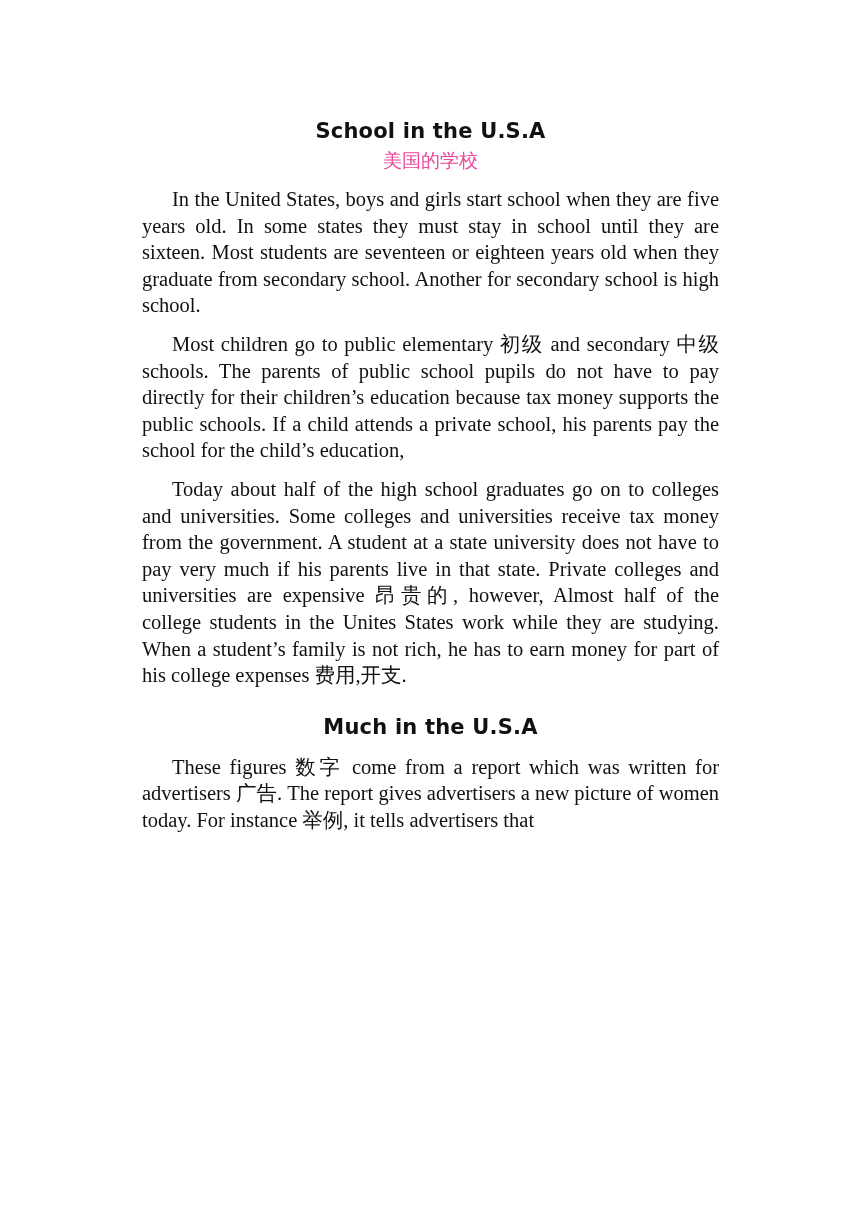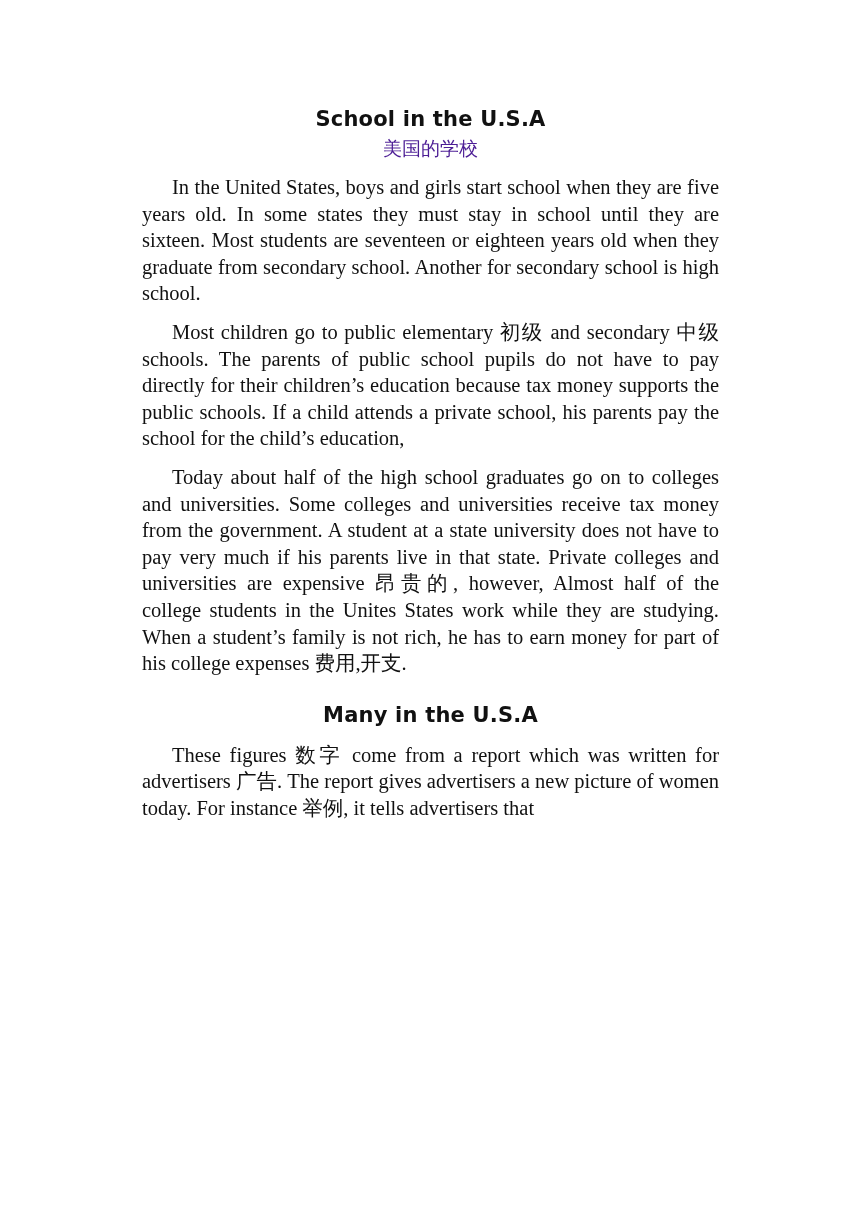--- a/index.html
+++ b/index.html
@@ -10,39 +10,39 @@
     body {
       width: 860px;
       height: 1216px;
       position: relative;
       overflow: hidden;
       color: #111111;
     }
     .page {
       position: absolute;
       left: 130px;
-      top: 104px;
+      top: 116px;
       width: 601px;
     }
     .heading {
       font-family: "DejaVu Sans", sans-serif;
       font-weight: bold;
       font-size: 21px;
       line-height: 30px;
       text-align: center;
       margin: 0;
       letter-spacing: 0.2px;
     }
     .subtitle {
       font-family: "DejaVu Serif", serif;
       font-size: 19px;
       line-height: 28px;
       text-align: center;
       margin: 0;
-      color: #4c1d95;
+      color: #ec4899;
     }
     .para {
       font-family: "Liberation Serif", serif;
       font-size: 20.5px;
       line-height: 26.6px;
       text-align: justify;
       text-indent: 30px;
       margin: 12px;
     }
     .section-2 {
@@ -56,17 +56,17 @@
 
   <section>
     <h1 class="heading">School in the U.S.A</h1>
     <div class="subtitle">美国的学校</div>
     <p class="para">In the United States, boys and girls start school when they are five years old. In some states they must stay in school until they are sixteen. Most students are seventeen or eighteen years old when they graduate from secondary school. Another for secondary school is high school.</p>
     <p class="para">Most children go to public elementary 初级  and secondary 中级  schools. The parents of public school pupils do not have to pay directly for their children’s education because tax money supports the public schools. If a child attends a private school, his parents pay the school for the child’s education,</p>
     <p class="para">Today about half of the high school graduates go on to colleges and universities. Some colleges and universities receive tax money from the government. A student at a state university does not have to pay very much if his parents live in that state. Private colleges and universities are expensive 昂贵的, however, Almost half of the college students in the Unites States work while they are studying. When a student’s family is not rich, he has to earn money for part of his college expenses 费用,开支.</p>
   </section>
 
   <section class="section-2">
-    <h1 class="heading">Many in the U.S.A</h1>
+    <h1 class="heading">Much in the U.S.A</h1>
     <p class="para">These figures 数字  come from a report which was written for advertisers 广告. The report gives advertisers a new picture of women today. For instance 举例, it tells advertisers that</p>
   </section>
 
 </div>
 
 </body></html>

